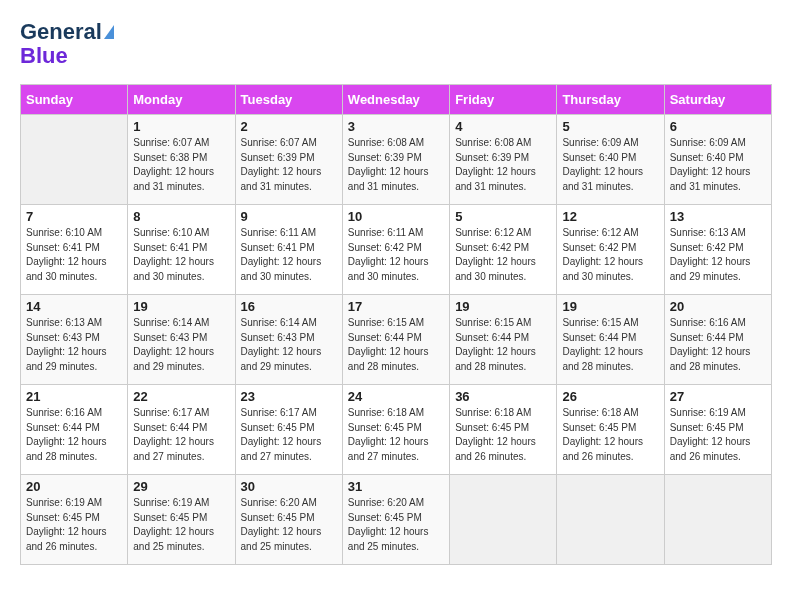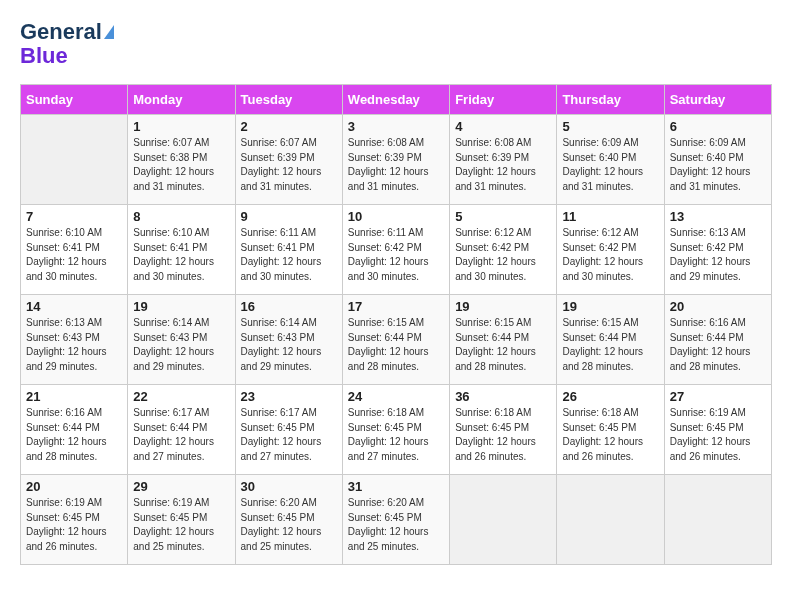--- a/index.html
+++ b/index.html
@@ -170,21 +170,21 @@
         </td>
         <td>
           <span class="day-num">10</span>
           <div class="cell-info">Sunrise: 6:11 AM<br>Sunset: 6:42 PM<br>Daylight: 12 hours<br>and 30 minutes.</div>
         </td>
         <td>
           <span class="day-num">5</span>
           <div class="cell-info">Sunrise: 6:12 AM<br>Sunset: 6:42 PM<br>Daylight: 12 hours<br>and 30 minutes.</div>
         </td>
         <td>
-          <span class="day-num">11</span>
+          <span class="day-num">12</span>
           <div class="cell-info">Sunrise: 6:12 AM<br>Sunset: 6:42 PM<br>Daylight: 12 hours<br>and 30 minutes.</div>
         </td>
         <td>
           <span class="day-num">13</span>
           <div class="cell-info">Sunrise: 6:13 AM<br>Sunset: 6:42 PM<br>Daylight: 12 hours<br>and 29 minutes.</div>
         </td>
       </tr>
       <tr>
         <td>
           <span class="day-num">14</span>

